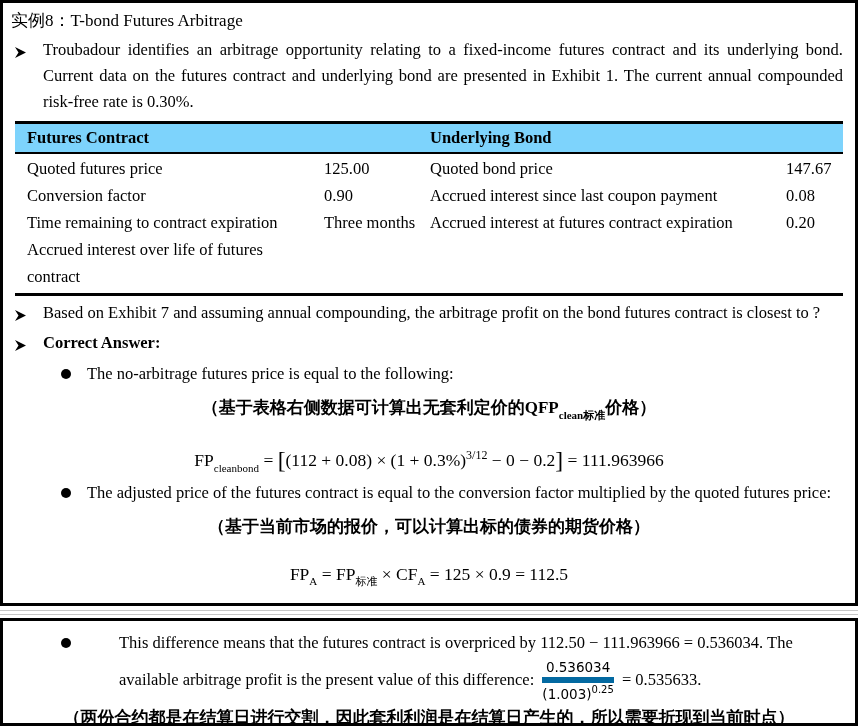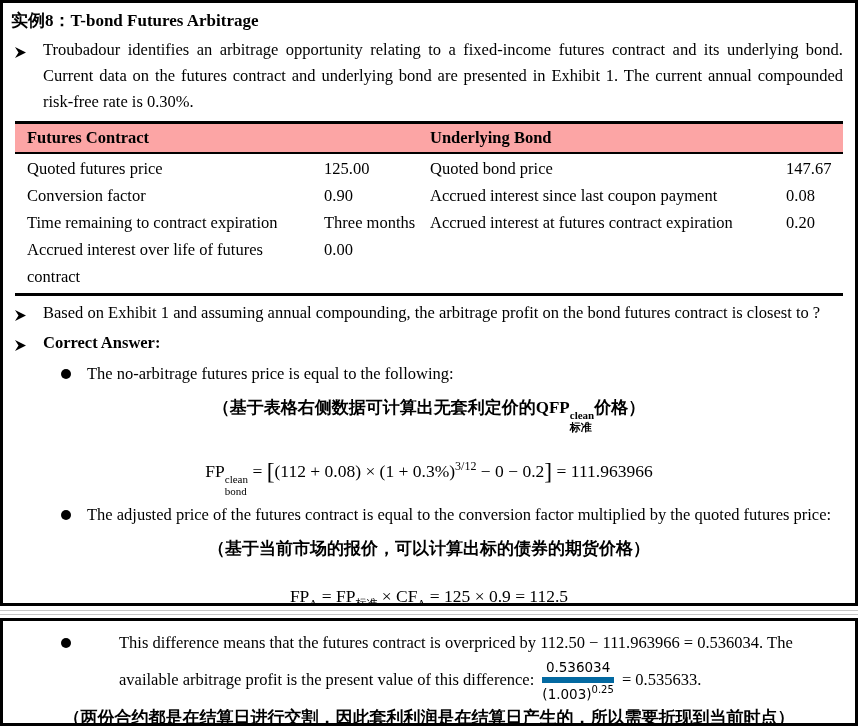--- a/index.html
+++ b/index.html
@@ -8,45 +8,45 @@
     width:858px; height:726px; background:#fff; color:#000;
     font-family:"Liberation Serif","DejaVu Serif",serif;
     overflow:hidden;
   }
   .box { border:3px solid #000; background:#fff; }
   .box1 { height:606px; overflow:hidden; }
   .box2 { height:108px; overflow:hidden; padding-top:4px; }
   .page-gap { height:12px; display:flex; flex-direction:column; justify-content:center; gap:3px; }
   .hairline { height:1px; background:#c6c6c6; }
 
-  .title { padding:5px 10px 0 8px; font-weight:bold; font-size:17px; line-height:25px; }
+  .title { padding:5px 10px 0 8px; font-weight:normal; font-size:17px; line-height:25px; }
 
   .arrow-para { position:relative; padding:0 12px 0 40px; font-size:16.5px; line-height:26px; margin-top:4px; }
   .arrow-icon { position:absolute; left:10px; top:5px; width:16px; height:16px; }
   .justify { text-align:justify; }
 
   .dot-para { position:relative; padding:0 14px 0 84px; font-size:16.5px; line-height:26px; margin-top:5px; }
   .dot-icon { position:absolute; left:58px; top:8px; width:10px; height:10px; background:#000; border-radius:50%; }
 
   .note { text-align:center; font-weight:bold; font-size:17px; line-height:28px; margin:7px 0 2px; }
   .formula { text-align:center; font-size:17.5px; line-height:30px; margin:18px 0 2px; }
 
-  .ss { display:inline-flex; flex-direction:column; vertical-align:-0.55em; line-height:1.05; font-size:11px; text-align:left; }
+  .ss { display:inline-flex; flex-direction:row; vertical-align:-0.55em; line-height:1.05; font-size:11px; text-align:left; }
   .bracket { font-size:1.35em; vertical-align:-0.08em; }
   sup { font-size:12px; }
   sub { font-size:11px; }
 
   .frac { display:inline-flex; flex-direction:column; text-align:center; vertical-align:middle;
           line-height:1.3; font-size:13.5px; margin:0 4px;
           font-family:"DejaVu Sans","Liberation Sans",sans-serif; }
   .frac .num { border-bottom:6px solid #0369a1; padding:0 3px; }
   .frac sup { font-size:10px; }
 
   .exhibit { margin:6px 12px 2px; border-top:3px solid #000; border-bottom:3px solid #000; font-size:16.5px; }
-  .ex-head { display:grid; grid-template-columns:403px 1fr; background:#fca5a5;
+  .ex-head { display:grid; grid-template-columns:403px 1fr; background:#7dd3fc;
              border-bottom:2px solid #000; font-weight:bold; line-height:28px; }
   .ex-head > div { padding-left:12px; }
   .ex-body { display:grid; grid-template-columns:309px 94px 368px 1fr; line-height:27px; padding:1px 0 3px; }
   .ex-body .lab { padding-left:12px; padding-right:6px; }
 
   .concl-para { position:relative; padding:2px 14px 0 116px; font-size:16.5px; line-height:32px; }
   .concl-para .dot-icon { top:13px; }
   .concl-note { text-align:center; font-weight:bold; font-size:17px; line-height:27px; margin-top:1px; }
 </style>
 </head>
@@ -84,33 +84,32 @@
         <div>0.90</div>
         <div class="lab">Accrued interest since last coupon payment</div>
         <div>0.08</div>
 
         <div class="lab">Time remaining to contract expiration</div>
         <div>Three months</div>
         <div class="lab">Accrued interest at futures contract expiration</div>
         <div>0.20</div>
 
         <div class="lab">Accrued interest over life of futures contract</div>
-        <div>0.00</div>
         <div class="lab"></div>
         <div></div>
       </div>
     </div>
 
     <div class="arrow-para justify">
       <span class="arrow-icon">
         <svg width="15" height="15" viewBox="0 0 15 15">
             <path d="M2 2 L13 7.5 L2 13 L5.5 7.5 Z" fill="#000"></path>
           </svg>
       </span>
-      <span>Based on Exhibit 1 and assuming annual compounding, the arbitrage profit on the bond futures contract is closest to ?</span>
+      <span>Based on Exhibit 7 and assuming annual compounding, the arbitrage profit on the bond futures contract is closest to ?</span>
     </div>
 
     <div class="arrow-para">
       <span class="arrow-icon">
         <svg width="15" height="15" viewBox="0 0 15 15">
             <path d="M2 2 L13 7.5 L2 13 L5.5 7.5 Z" fill="#000"></path>
           </svg>
       </span>
       <b>Correct Answer:</b>
     </div>

